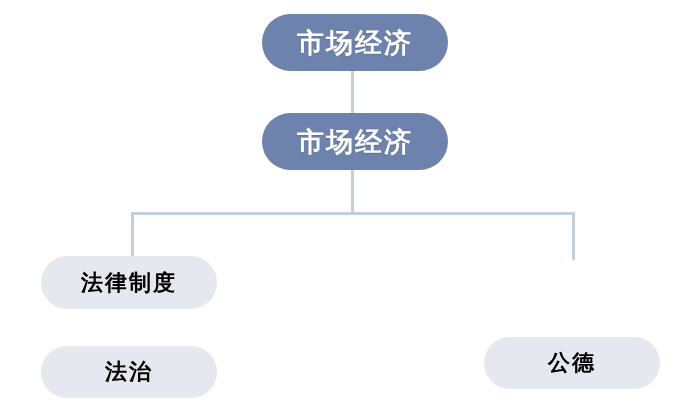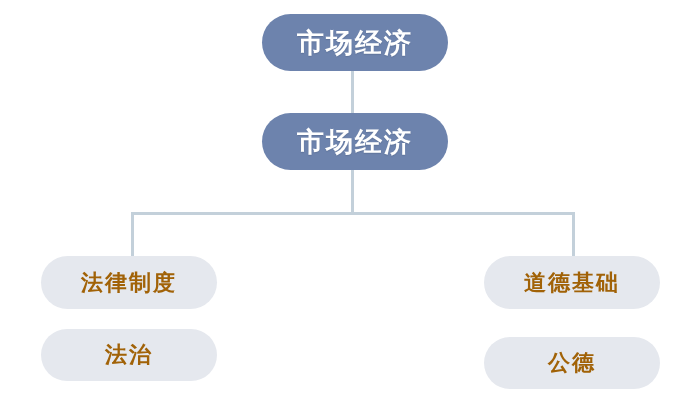--- a/index.html
+++ b/index.html
@@ -41,32 +41,32 @@
   .node-primary {
     background: #6d83ad;
     color: #ffffff;
     border-radius: 30px;
     font-size: 27px;
     font-weight: bold;
     text-shadow: 0 1px 1px rgba(60,75,105,0.25);
   }
   .node-secondary {
     background: #e5e8ee;
-    color: #a16207;
+    color: #000000;
     border-radius: 28px;
     font-size: 22px;
     font-weight: bold;
   }
 
   
   #node-market-economy { left: 262px; top: 14px;  width: 186px; height: 57px; }
   #node-market-society { left: 262px; top: 113px; width: 186px; height: 57px; }
   #node-legal-system   { left: 41px;  top: 256px; width: 176px; height: 53px; }
   #node-moral-basis    { left: 484px; top: 256px; width: 176px; height: 53px; }
-  #node-rule-of-law    { left: 41px;  top: 329px; width: 176px; height: 52px; }
+  #node-rule-of-law    { left: 41px;  top: 346px; width: 176px; height: 52px; }
   #node-public-morality{ left: 484px; top: 337px; width: 176px; height: 52px; font-family: Liberation Mono, monospace; }
 
   
   #edge-economy-society { left: 351px; top: 70px;  height: 44px; }
   #edge-society-trunk   { left: 351px; top: 169px; height: 46px; }
   #edge-branch-bar      { left: 131px; top: 212px; width: 444px; }
   #edge-branch-left     { left: 131px; top: 212px; height: 48px; }
   #edge-branch-right    { left: 572px; top: 212px; height: 48px; }
 </style>
 </head>
@@ -89,23 +89,20 @@
   </div>
 
   <div class="node node-primary" id="node-market-society">
     <span>市场经济</span>
   </div>
 
   <div class="node node-secondary" id="node-legal-system">
     <span>法律制度</span>
   </div>
 
-  <div class="node node-secondary" id="node-moral-basis">
-    <span>道德基础</span>
-  </div>
 
   <div class="node node-secondary" id="node-rule-of-law">
     <span>法治</span>
   </div>
 
   <div class="node node-secondary" id="node-public-morality">
     <span>公德</span>
   </div>
 
 </div>

